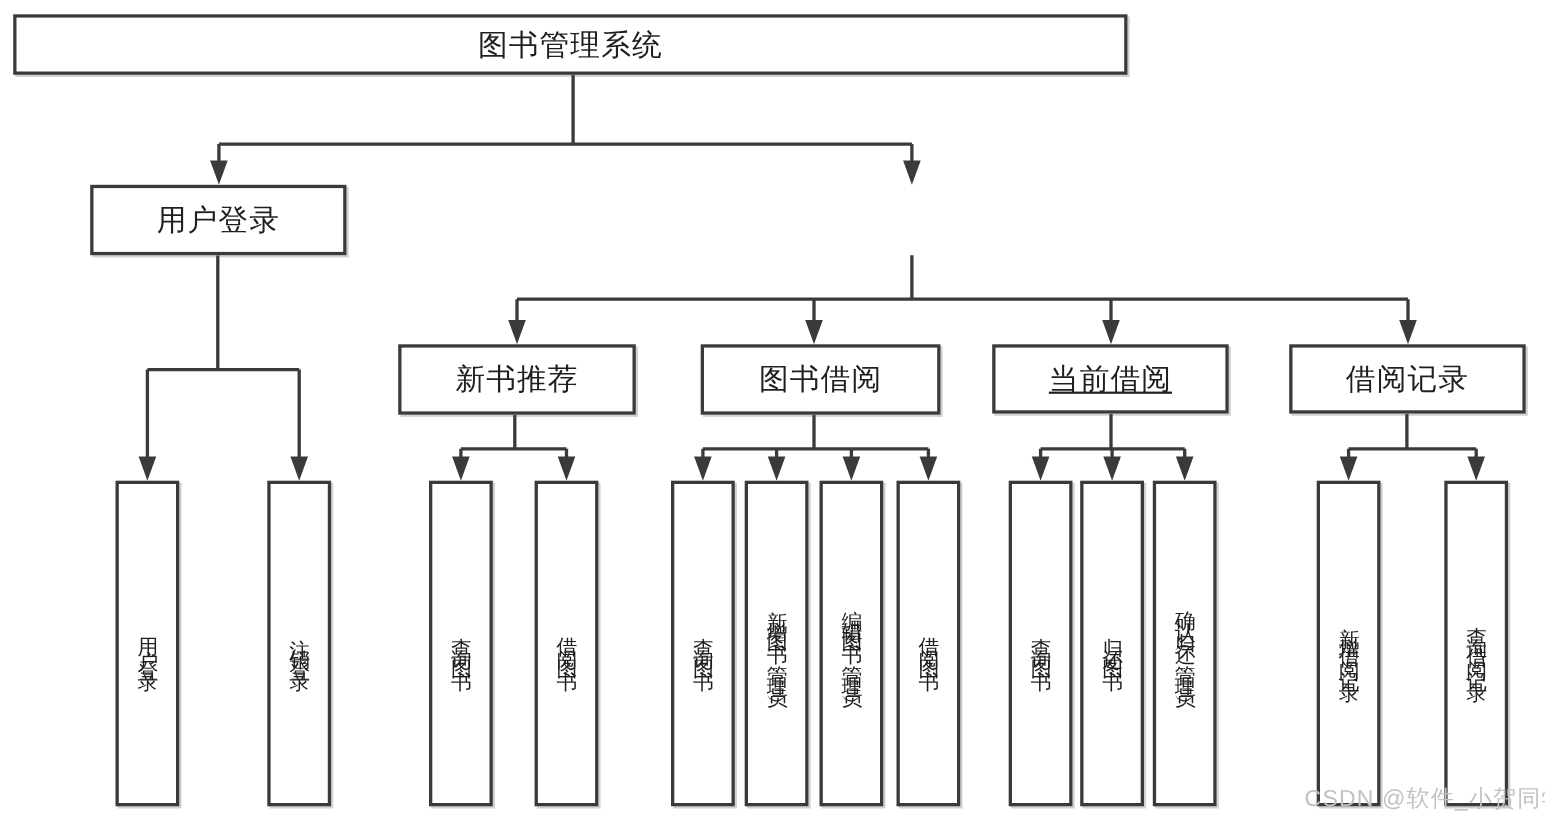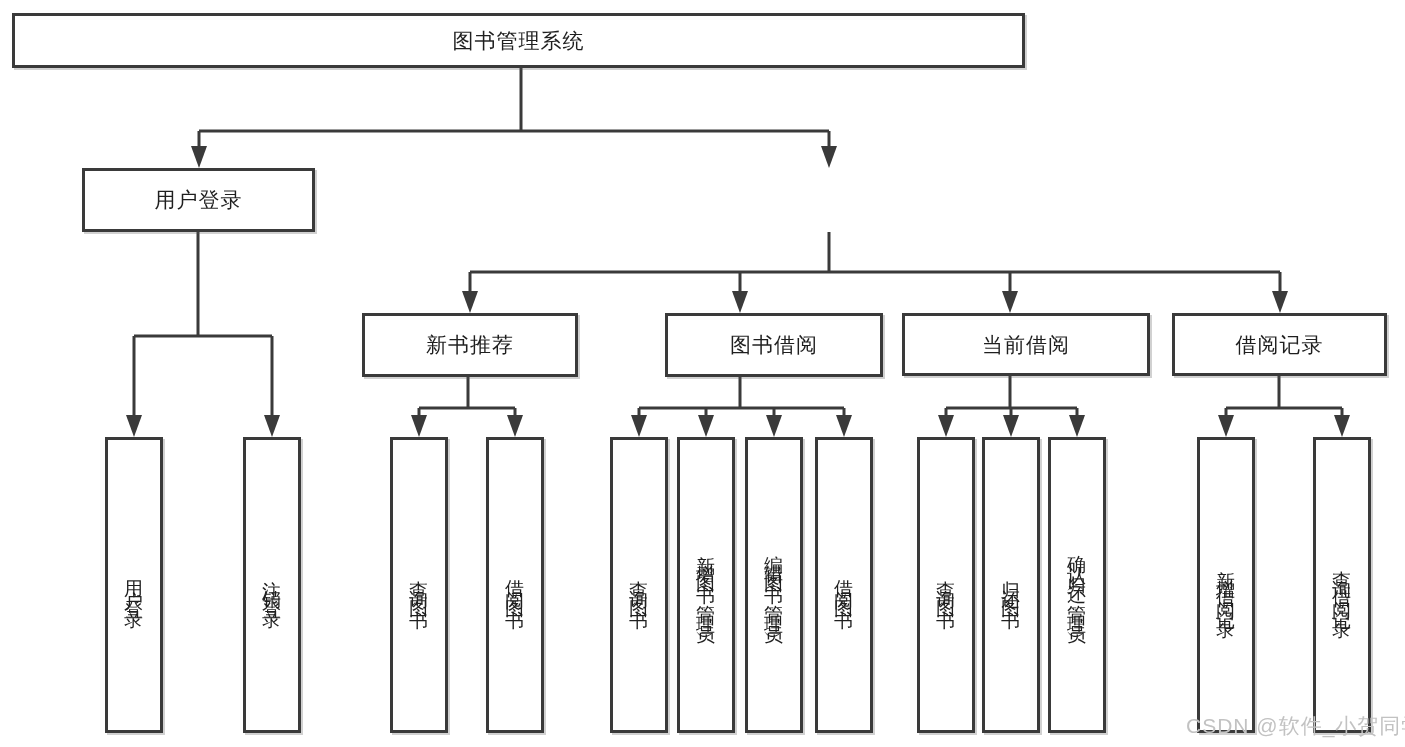--- a/index.html
+++ b/index.html
@@ -25,21 +25,21 @@
   .hbox {
     position: absolute;
     box-sizing: border-box;
     background: #ffffff;
     border: 3px solid #3a3a3a;
     box-shadow: 2px 2px 0 rgba(90,90,90,0.28);
     display: flex;
     align-items: center;
     justify-content: center;
     color: #1f1f1f;
-    font-size: 21px;
+    font-size: 27px;
     letter-spacing: 1px;
     z-index: 2;
   }
   .vbox {
     position: absolute;
     box-sizing: border-box;
     top: 437px;
     width: 58px;
     height: 296px;
     background: #ffffff;
@@ -119,24 +119,24 @@
     <span>图书管理系统</span>
   </div>
 
   <div class="hbox" style="left:82px; top:168px; width:233px; height:64px;">
     <span>用户登录</span>
   </div>
 
   <div class="hbox" style="left:362px; top:313px; width:216px; height:64px;text-align:right;">
     <span>新书推荐</span>
   </div>
-  <div class="hbox" style="left:665px; top:313px; width:218px; height:64px;">
+  <div class="hbox" style="left:637px; top:313px; width:218px; height:64px;">
     <span>图书借阅</span>
   </div>
-  <div class="hbox" style="left:902px; top:313px; width:248px; height:63px;">
+  <div class="hbox" style="left:902px; top:313px; width:215px; height:63px;text-decoration:underline;">
     <span>当前借阅</span>
   </div>
   <div class="hbox" style="left:1172px; top:313px; width:215px; height:63px;">
     <span>借阅记录</span>
   </div>
 
   <div class="vbox" style="left:105px;">
     <span class="vtext">用户登录</span>
   </div>
   <div class="vbox" style="left:243px;">

